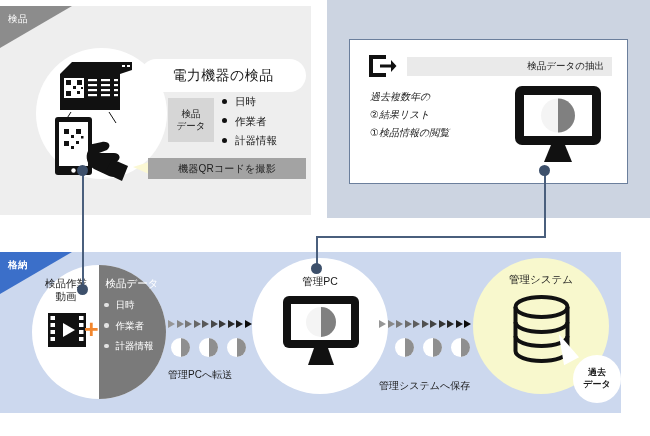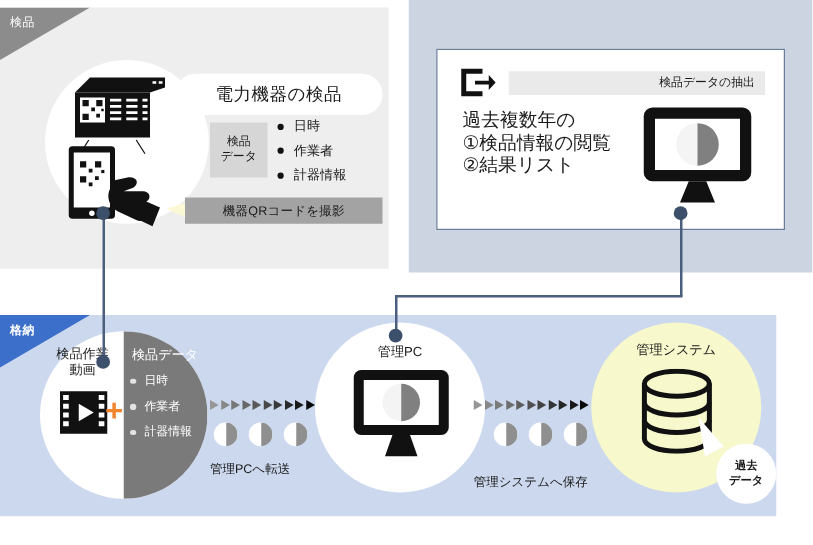--- a/index.html
+++ b/index.html
@@ -47,21 +47,21 @@
       border-right:16px solid #fbf8d4;}
 
   
   #card-view{position:absolute;left:22px;top:39px;width:279px;height:145px;
       background:#ffffff;border:1px solid #6b7f9c;box-sizing:border-box;}
   #bar-extract{position:absolute;left:57px;top:17px;width:205px;height:19px;
       background:#eaeaea;display:flex;align-items:center;justify-content:flex-end;
       padding-right:8px;box-sizing:border-box;}
   #bar-extract span{font-size:9.5px;}
   #icon-export{position:absolute;left:17px;top:12px;width:30px;height:28px;}
-  #list-view{position:absolute;left:20px;top:48px;font-size:15px;line-height:18px;}
+  #list-view{position:absolute;left:20px;top:48px;font-size:10px;line-height:18px;font-style:italic;}
 
   
   .wire{position:absolute;background:#4a5f7d;}
   .node{position:absolute;width:11px;height:11px;border-radius:50%;background:#3d506b;}
 
   
   #circle-video{position:absolute;left:32px;top:265px;width:134px;height:134px;
       border-radius:50%;background:#ffffff;overflow:hidden;}
   #circle-video .righthalf{position:absolute;left:67px;top:0;width:67px;height:134px;
       background:#7a7a7a;}
@@ -217,22 +217,22 @@
         <path d="M2 3 L2 25 L19 25 L19 21 L6 21 L6 7 L19 7 L19 3 Z" fill="#111"></path>
         <path d="M13 12.5 L24 12.5 L24 8 L29.5 14 L24 20 L24 15.5 L13 15.5 Z" fill="#111"></path>
       </svg>
 
       <div id="bar-extract">
         <span>検品データの抽出</span>
       </div>
 
       <div id="list-view">
         <div>過去複数年の</div>
+        <div>②結果リスト</div>
         <div>①検品情報の閲覧</div>
-        <div>②結果リスト</div>
       </div>
 
       <svg style="position:absolute;left:163px;top:44px;" width="90" height="82" viewBox="0 0 90 82">
         <rect x="2" y="2" width="86" height="59" rx="7" fill="#111"></rect>
         <rect x="11" y="11" width="68" height="41" fill="#fff"></rect>
         <circle cx="45" cy="31.5" r="17" fill="#f4f4f4"></circle>
         <path d="M45 14.5 A17 17 0 0 1 45 48.5 Z" fill="#808080"></path>
         <path d="M31 78 L59 78 L52 61 L38 61 Z" fill="#111"></path>
       </svg>
     </div>

